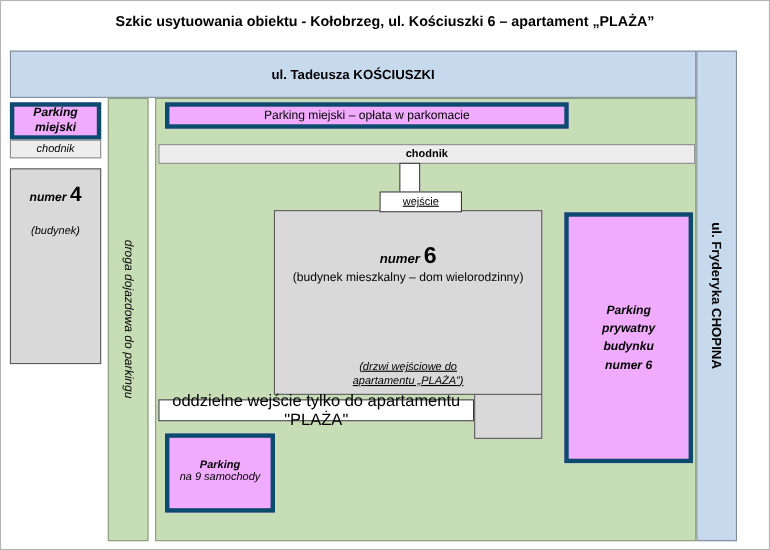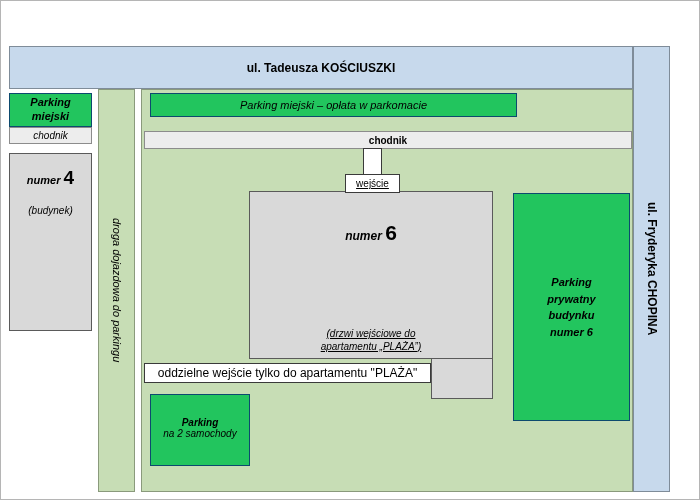--- a/index.html
+++ b/index.html
@@ -8,61 +8,62 @@
   .abs { position: absolute; display: flex; align-items: center; justify-content: center; text-align: center; }
   .pre { white-space: pre-line; }
 
   .title { top: 6px; left: 0; width: 100%; height: 24px; font-size: 13px; font-weight: bold; }
 
   .street { background: #c7d9ec; border: 1px solid #7f8c99; font-weight: bold; font-size: 12px; }
   .street-top { left: 8px; top: 45px; width: 624px; height: 43px; }
   .street-right { left: 632px; top: 45px; width: 37px; height: 446px; }
   .vtext { writing-mode: vertical-rl; }
 
-  .peach { background: #22c55e; border: 1px solid #0c4a6e; }
+  .peach { background: #f0abfc; border: 4px solid #0c4a6e; }
   .gray-box { background: #d9d9d9; border: 1px solid #5a5a5a; }
   .sidewalk { background: #ededed; border: 1px solid #8c8c8c; }
   .green { background: #c7ddb5; border: 1px solid #8a9a7c; }
   .white-box { background: #ffffff; border: 1px solid #3a3a3a; }
 
   .left-parking { left: 8px; top: 92px; width: 83px; height: 34px; font-style: italic; font-weight: bold; font-size: 11px; line-height: 1.25; }
   .left-sidewalk { left: 8px; top: 126px; width: 83px; height: 17px; font-style: italic; font-size: 10px; }
   .b4 { left: 8px; top: 152px; width: 83px; height: 178px; flex-direction: column; justify-content: flex-start; padding-top: 14px; }
 
   .road { left: 97px; top: 88px; width: 37px; height: 403px; font-style: italic; font-size: 11px; }
 
   .green-main { left: 140px; top: 88px; width: 492px; height: 403px; }
-  .paid { left: 149px; top: 92px; width: 367px; height: 24px; font-style: italic; font-size: 11px; }
+  .paid { left: 149px; top: 92px; width: 367px; height: 24px; font-size: 11px; }
   .sidewalk-main { left: 143px; top: 130px; width: 488px; height: 18px; font-weight: bold; font-size: 10px; }
   .walkway { left: 362px; top: 147px; width: 19px; height: 29px; }
-  .entr { left: 344px; top: 173px; width: 55px; height: 19px; font-size: 10px; text-decoration: underline; }
+  .entr { left: 344px; top: 173px; width: 75px; height: 19px; font-size: 10px; text-decoration: underline; }
 
   .b6 { left: 248px; top: 190px; width: 244px; height: 168px; flex-direction: column; justify-content: flex-start; padding-top: 30px; }
   .b6ext { left: 430px; top: 357px; width: 62px; height: 41px; }
   .b-line { line-height: 1; }
   .b-prefix { font-style: italic; font-weight: bold; font-size: 12px; }
   .b-num { font-weight: bold; font-size: 21px; }
   .b4 .b-prefix { font-size: 11px; }
   .b4 .b-num { font-size: 19px; }
   .b6-sub { font-size: 11px; margin-top: 3px; }
   .b4-note { font-style: italic; font-size: 10px; margin-top: 18px; }
   .door-note { position: absolute; left: 0; bottom: 5px; width: 100%; font-style: italic; font-size: 10px; line-height: 1.25; text-decoration: underline; }
 
-  .sep { left: 143px; top: 362px; width: 287px; height: 20px; font-size: 12px; }
+  .sep { left: 143px; top: 362px; width: 287px; height: 20px; font-size: 15px; }
   .guest { left: 149px; top: 393px; width: 100px; height: 72px; flex-direction: column; font-style: italic; }
   .gp1 { font-weight: bold; font-size: 10px; }
   .gp2 { font-size: 10px; margin-bottom: 5px; }
   .gp3 { font-size: 8px; line-height: 1.35; }
   .priv { left: 512px; top: 192px; width: 117px; height: 228px; font-style: italic; font-weight: bold; font-size: 11px; line-height: 1.5; }
 </style>
 </head>
 <body>
 
 <div id="canvas">
 
+  <div class="abs title">Szkic usytuowania obiektu - Kołobrzeg, ul. Kościuszki 6 – apartament „PLAŻA”</div>
 
   <div class="abs street street-top">
     <span>ul. Tadeusza KOŚCIUSZKI</span>
   </div>
 
   <div class="abs street street-right">
     <span class="vtext">ul. Fryderyka CHOPINA</span>
   </div>
 
   <div class="abs peach left-parking pre">Parking
@@ -88,31 +89,32 @@
   <div class="abs sidewalk sidewalk-main">chodnik</div>
 
   <div class="abs white-box walkway"></div>
 
   <div class="abs gray-box b6ext"></div>
 
   <div class="abs gray-box b6">
     <div class="b-line">
       <span class="b-prefix">numer </span><span class="b-num">6</span>
     </div>
+    <div class="b6-sub">(budynek mieszkalny – dom wielorodzinny)</div>
     <div class="door-note pre">(drzwi wejściowe do
 apartamentu „PLAŻA”)</div>
   </div>
 
   <div class="abs white-box entr">wejście</div>
 
   <div class="abs white-box sep">oddzielne wejście tylko do apartamentu "PLAŻA"</div>
 
   <div class="abs peach guest">
     <div class="gp1">Parking</div>
-    <div class="gp2">na 2 samochody</div>
+    <div class="gp2">na 9 samochody</div>
   </div>
 
   <div class="abs peach priv pre">Parking
 prywatny
 budynku
 numer 6</div>
 
 </div>
 
 </body></html>

